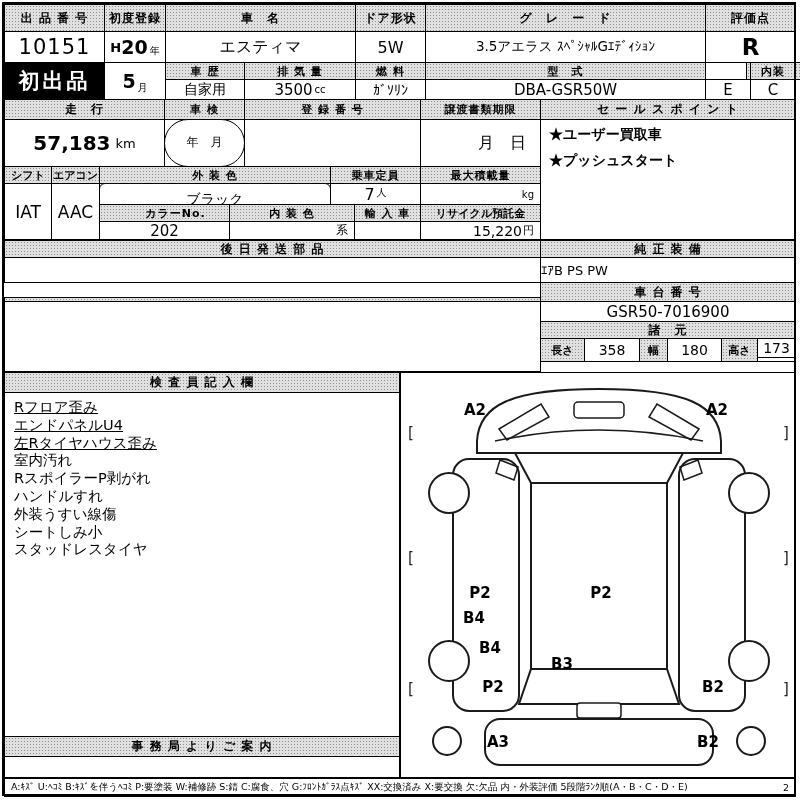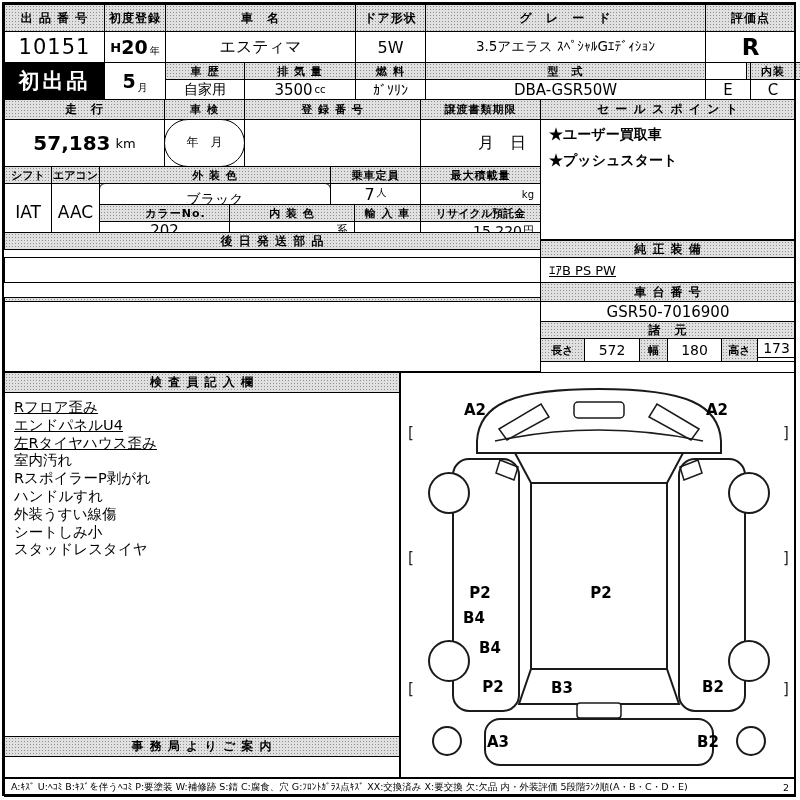--- a/index.html
+++ b/index.html
@@ -3,21 +3,21 @@
 <meta charset="utf-8">
 <style>
   html,body{margin:0;padding:0;background:#fff;}
   body{width:800px;height:800px;position:relative;font-family:"DejaVu Sans","Liberation Sans",sans-serif;color:#000;}
   #page{position:absolute;inset:0;background:#fff;}
   .frame{position:absolute;left:2px;top:2px;width:794px;height:794px;border:2px solid #000;box-sizing:border-box;pointer-events:none;}
   .c{position:absolute;box-sizing:border-box;border:1px solid #000;background:#fff;display:flex;align-items:center;justify-content:center;overflow:hidden;white-space:nowrap;}
   .hdr{background-color:#e0e0e0;background-image:radial-gradient(#8f8f8f 26%,rgba(0,0,0,0) 28%);background-size:3px 3px;font-size:12px;font-weight:bold;letter-spacing:1px;}
   .hdr.sm{font-size:11px;}
   .black{background:#000;color:#fff;font-size:21px;font-weight:bold;letter-spacing:3px;}
-  .left{justify-content:flex-start;padding-left:8px;text-decoration:underline;}
+  .left{justify-content:flex-start;padding-left:0;}
   .right{justify-content:flex-end;padding-right:6px;}
   .blockcell{display:block;}
   .v14{font-size:14px;}
   .v15{font-size:15px;}
   .v16{font-size:16px;}
   .v17{font-size:17px;}
   .big{font-size:21px;font-weight:normal;letter-spacing:1px;}
   .score{font-size:23px;font-weight:bold;}
   .num20{font-size:20px;font-weight:bold;}
   .num19{font-size:19px;font-weight:bold;}
@@ -141,34 +141,34 @@
 
   <div class="c hdr sm" style="left:354px;top:204px;width:67px;height:18px;">輸 入 車</div>
   <div class="c" style="left:354px;top:221px;width:67px;height:19px;"></div>
 
   <div class="c hdr sm" style="left:420px;top:204px;width:121px;height:18px;letter-spacing:0;">リサイクル預託金</div>
   <div class="c right" style="left:420px;top:221px;width:121px;height:19px;">
     <span class="v14">15,220</span>
       <span style="font-size:11px;margin-left:1px;">円</span>
   </div>
 
-  <div class="c hdr" style="left:4px;top:232px;width:537px;height:18px;">後 日 発 送 部 品</div>
+  <div class="c hdr" style="left:4px;top:240px;width:537px;height:18px;">後 日 発 送 部 品</div>
   <div class="c" style="left:4px;top:257px;width:537px;height:26px;"></div>
   <div class="c hdr" style="left:540px;top:240px;width:256px;height:18px;text-align:right;">純 正 装 備</div>
   <div class="c left" style="left:540px;top:257px;width:256px;height:26px;font-size:13px;">ｴｱB PS PW</div>
 
   <div class="c hdr" style="left:4px;top:297px;width:537px;height:28px;">注 意 事 項 欄</div>
   <div class="c" style="left:4px;top:301px;width:537px;height:71px;"></div>
 
   <div class="c hdr" style="left:540px;top:282px;width:256px;height:20px;">車 台 番 号</div>
   <div class="c v15" style="left:540px;top:301px;width:256px;height:21px;">GSR50-7016900</div>
   <div class="c hdr" style="left:540px;top:321px;width:256px;height:18px;">諸　元</div>
 
   <div class="c hdr sm" style="left:540px;top:338px;width:45px;height:24px;letter-spacing:0;">長さ</div>
-  <div class="c v14" style="left:584px;top:338px;width:56px;height:24px;">572</div>
+  <div class="c v14" style="left:584px;top:338px;width:56px;height:24px;">358</div>
   <div class="c hdr sm" style="left:639px;top:338px;width:29px;height:24px;letter-spacing:0;">幅</div>
   <div class="c v14" style="left:667px;top:338px;width:55px;height:24px;">180</div>
   <div class="c hdr sm" style="left:721px;top:338px;width:37px;height:24px;letter-spacing:0;">高さ</div>
   <div class="c v14" style="left:757px;top:338px;width:39px;height:20px;">173</div>
   <div class="c" style="left:540px;top:361px;width:256px;height:12px;"></div>
 
   <div class="c hdr" style="left:4px;top:372px;width:396px;height:21px;">検 査 員 記 入 欄</div>
   <div class="c blockcell notes-wrap" style="left:4px;top:392px;width:396px;height:345px;">
       <div class="note u">Rフロア歪み</div>
       <div class="note u">エンドパネルU4</div>
@@ -209,21 +209,21 @@
         <circle cx="350" cy="368" r="14" fill="#fff"></circle>
       </g>
     </svg>
     <div style="position:absolute;inset:0;">
         <span class="diag-label" style="left: 74px; top: 37px;">A2</span>
         <span class="diag-label" style="left: 316px; top: 37px;">A2</span>
         <span class="diag-label" style="left: 79px; top: 220px;">P2</span>
         <span class="diag-label" style="left: 200px; top: 220px;">P2</span>
         <span class="diag-label" style="left: 73px; top: 245px;">B4</span>
         <span class="diag-label" style="left: 89px; top: 275px;">B4</span>
-        <span class="diag-label" style="left: 161px; top: 291px; margin-top: 24px;">B3</span>
+        <span class="diag-label" style="left: 161px; top: 291px;">B3</span>
         <span class="diag-label" style="left: 92px; top: 314px;">P2</span>
         <span class="diag-label" style="left: 312px; top: 314px;">B2</span>
         <span class="diag-label" style="left: 97px; top: 369px;">A3</span>
         <span class="diag-label" style="left: 307px; top: 369px;">B2</span>
         <span class="diag-label bracket" style="left: 10px; top: 60px;">[</span>
         <span class="diag-label bracket" style="left: 10px; top: 185px;">[</span>
         <span class="diag-label bracket" style="left: 10px; top: 316px;">[</span>
         <span class="diag-label bracket" style="left: 385px; top: 60px;">]</span>
         <span class="diag-label bracket" style="left: 385px; top: 185px;">]</span>
         <span class="diag-label bracket" style="left: 385px; top: 316px;">]</span>

